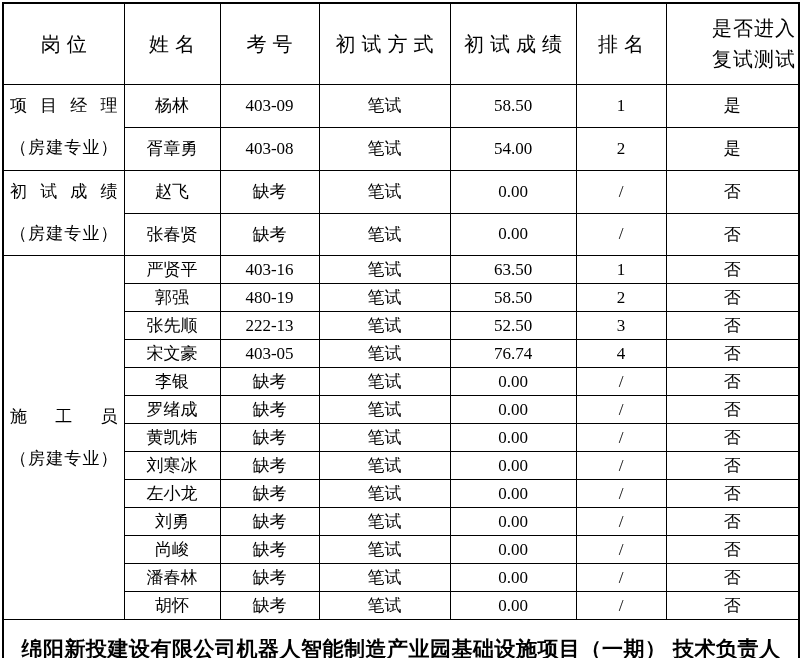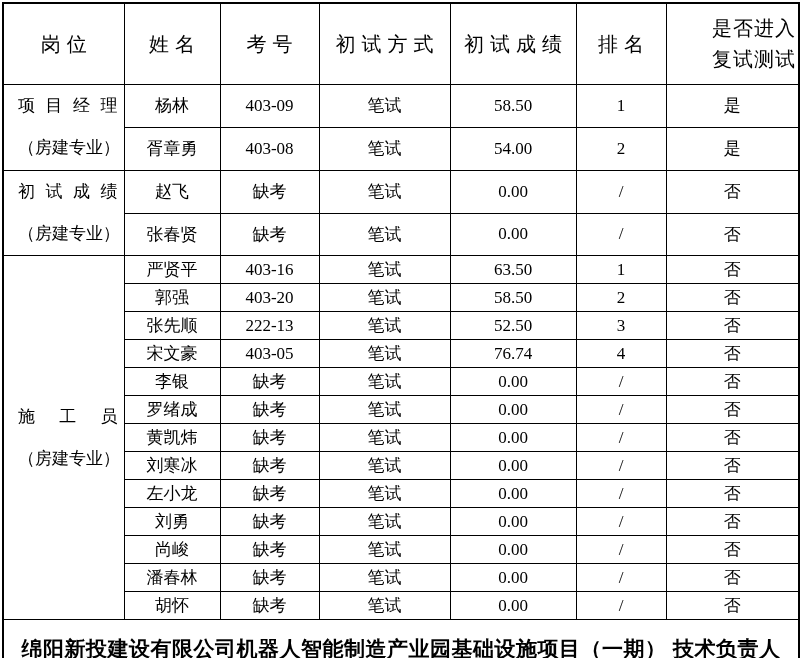--- a/index.html
+++ b/index.html
@@ -42,21 +42,20 @@
   tbody td { height: 27px; font-size: 17px; }
   td.pos-cell { vertical-align: middle; padding: 0 6px; white-space: normal; }
   td.pos-cell .pos-line {
     text-align: justify;
     text-align-last: justify;
     -moz-text-align-last: justify;
     text-justify: inter-character;
     line-height: 1.55;
     font-size: 17px;
     padding: 8px 4px;
-    margin-left: 8px;
   }
   tfoot td.note {
     height: 86px;
     text-align: center;
     vertical-align: top;
     white-space: normal;
     font-family: "Liberation Sans", "DejaVu Sans", sans-serif;
     font-weight: bold;
     font-size: 21px;
     line-height: 29px;
@@ -138,21 +137,21 @@
           </td>
           <td>严贤平</td>
           <td>403-16</td>
           <td>笔试</td>
           <td>63.50</td>
           <td>1</td>
           <td>否</td>
         </tr>
         <tr>
           <td>郭强</td>
-          <td>403-20</td>
+          <td>480-19</td>
           <td>笔试</td>
           <td>58.50</td>
           <td>2</td>
           <td>否</td>
         </tr>
         <tr>
           <td>张先顺</td>
           <td>222-13</td>
           <td>笔试</td>
           <td>52.50</td>

